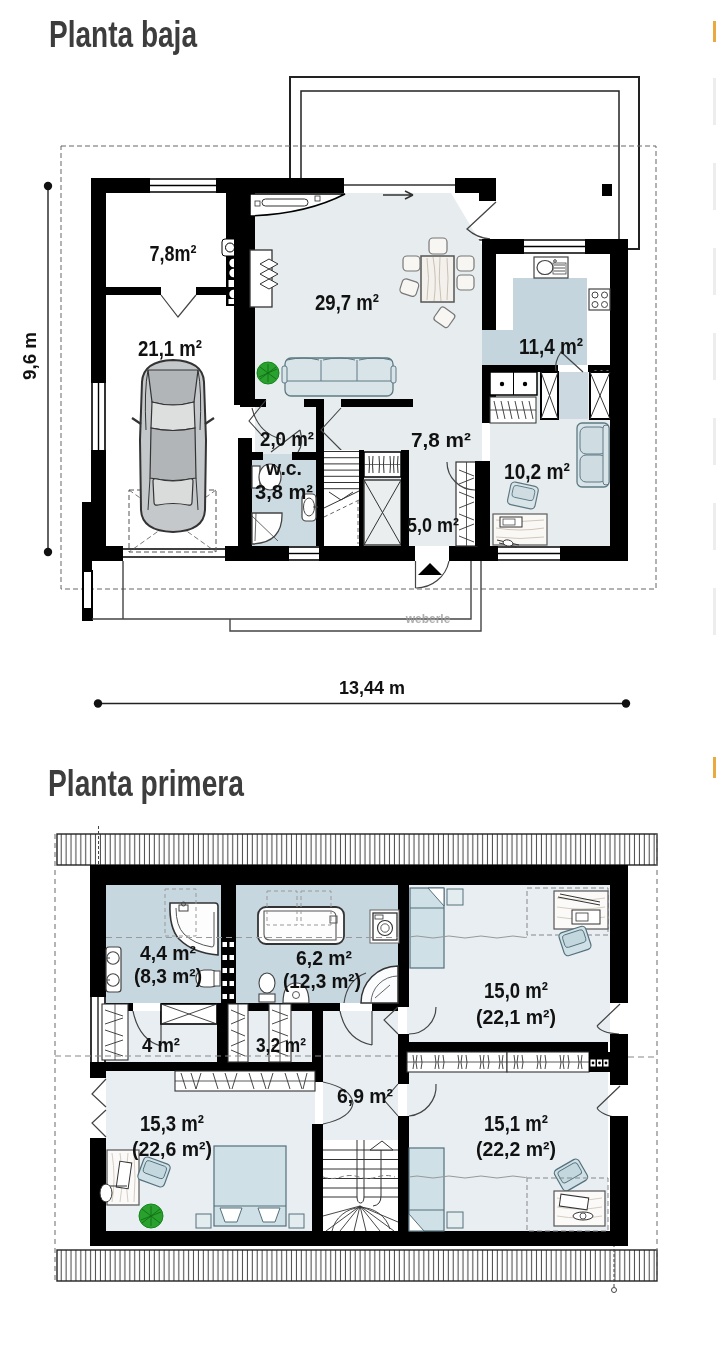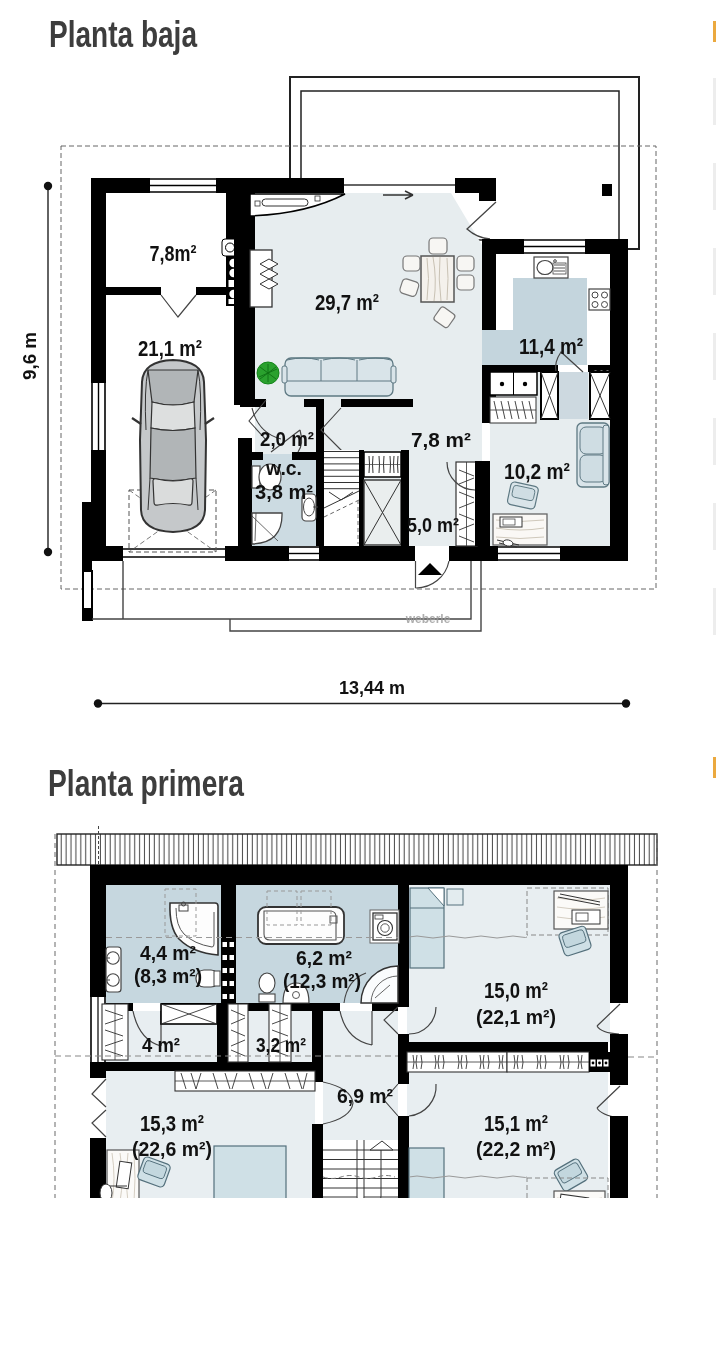--- a/index.html
+++ b/index.html
@@ -1,16 +1,16 @@
 <!DOCTYPE html>
 <html><head>
 <meta charset="utf-8">
 <style>
   html,body{margin:0;padding:0;background:#fff;}
-  .page{position:relative;width:716px;height:1198px;overflow:hidden;background:#eab308;}
+  .page{position:relative;width:716px;height:1346px;overflow:hidden;background:#eab308;}
   svg{display:block;}
   text{font-family:"Liberation Sans",sans-serif;}
 </style>
 </head>
 <body>
 <div class="page">
 <svg width="716" height="1346" viewBox="0 0 716 1346">
 <defs>
   <pattern id="roofh" width="4.9" height="31" patternUnits="userSpaceOnUse">
     <rect width="4.9" height="31" fill="#fff"></rect>

